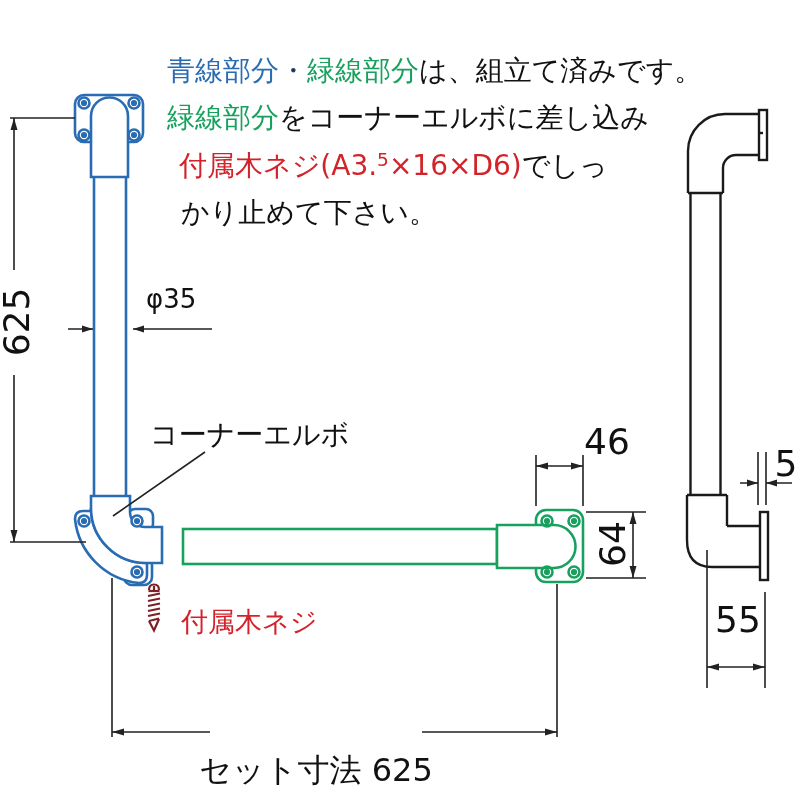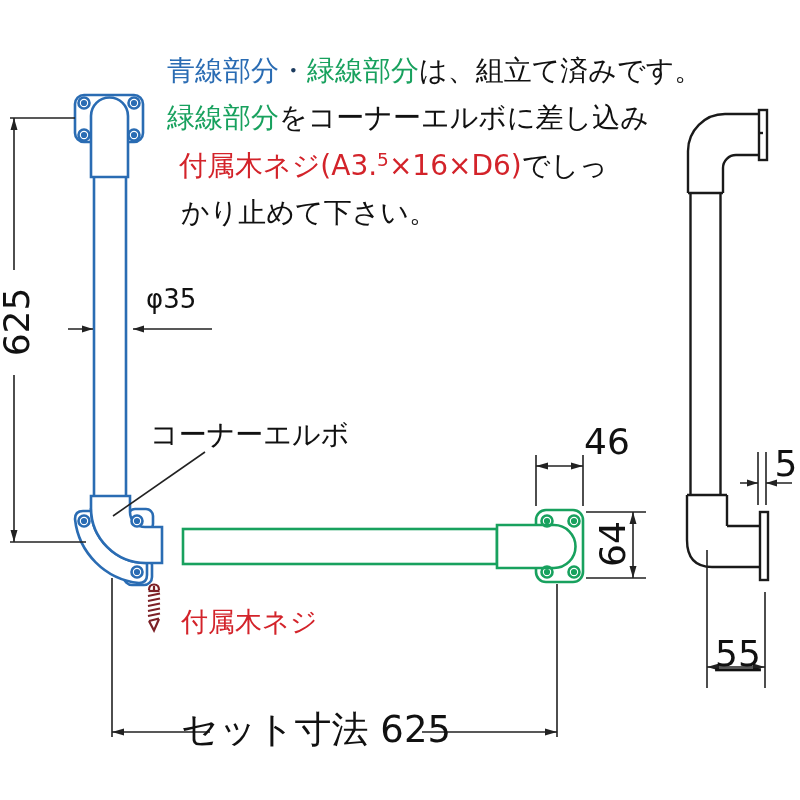--- a/index.html
+++ b/index.html
@@ -149,19 +149,19 @@
   </div>
   <div class="txt instr" style="left:181px;top:197px;">
     <span>かり止めて下さい。</span>
   </div>
 
   <div class="txt dim dim-rot" style="left:17px;top:322px;">625</div>
   <div class="txt dim" style="left:146px;top:285px;font-size:26px;">φ35</div>
   <div class="txt dim dim-c" style="left:559px;top:442px;margin-left:48px;">46</div>
   <div class="txt dim dim-rot" style="left:613px;top:544px;">64</div>
   <div class="txt dim dim-c" style="left:786px;top:464px;">5</div>
-  <div class="txt dim dim-c" style="left:738px;top:654px;text-decoration:underline;">55</div>
-  <div class="txt dim-c" style="position:absolute;z-index:2;left:316px;top:730px;font-size:37px;white-space:nowrap;transform:translate(-50%,-50%);">セット寸法 625</div>
+  <div class="txt dim dim-c" style="left:738px;top:620px;">55</div>
+  <div class="txt dim-c" style="position:absolute;z-index:2;left:316px;top:770px;font-size:32px;white-space:nowrap;transform:translate(-50%,-50%);">セット寸法 625</div>
 
   <div class="txt lbl" style="left:150px;top:419px;font-size:28px;">コーナーエルボ</div>
   <div class="txt lbl redlbl" style="left:181px;top:606px;">付属木ネジ</div>
 
 </div>
 
 </body></html>

